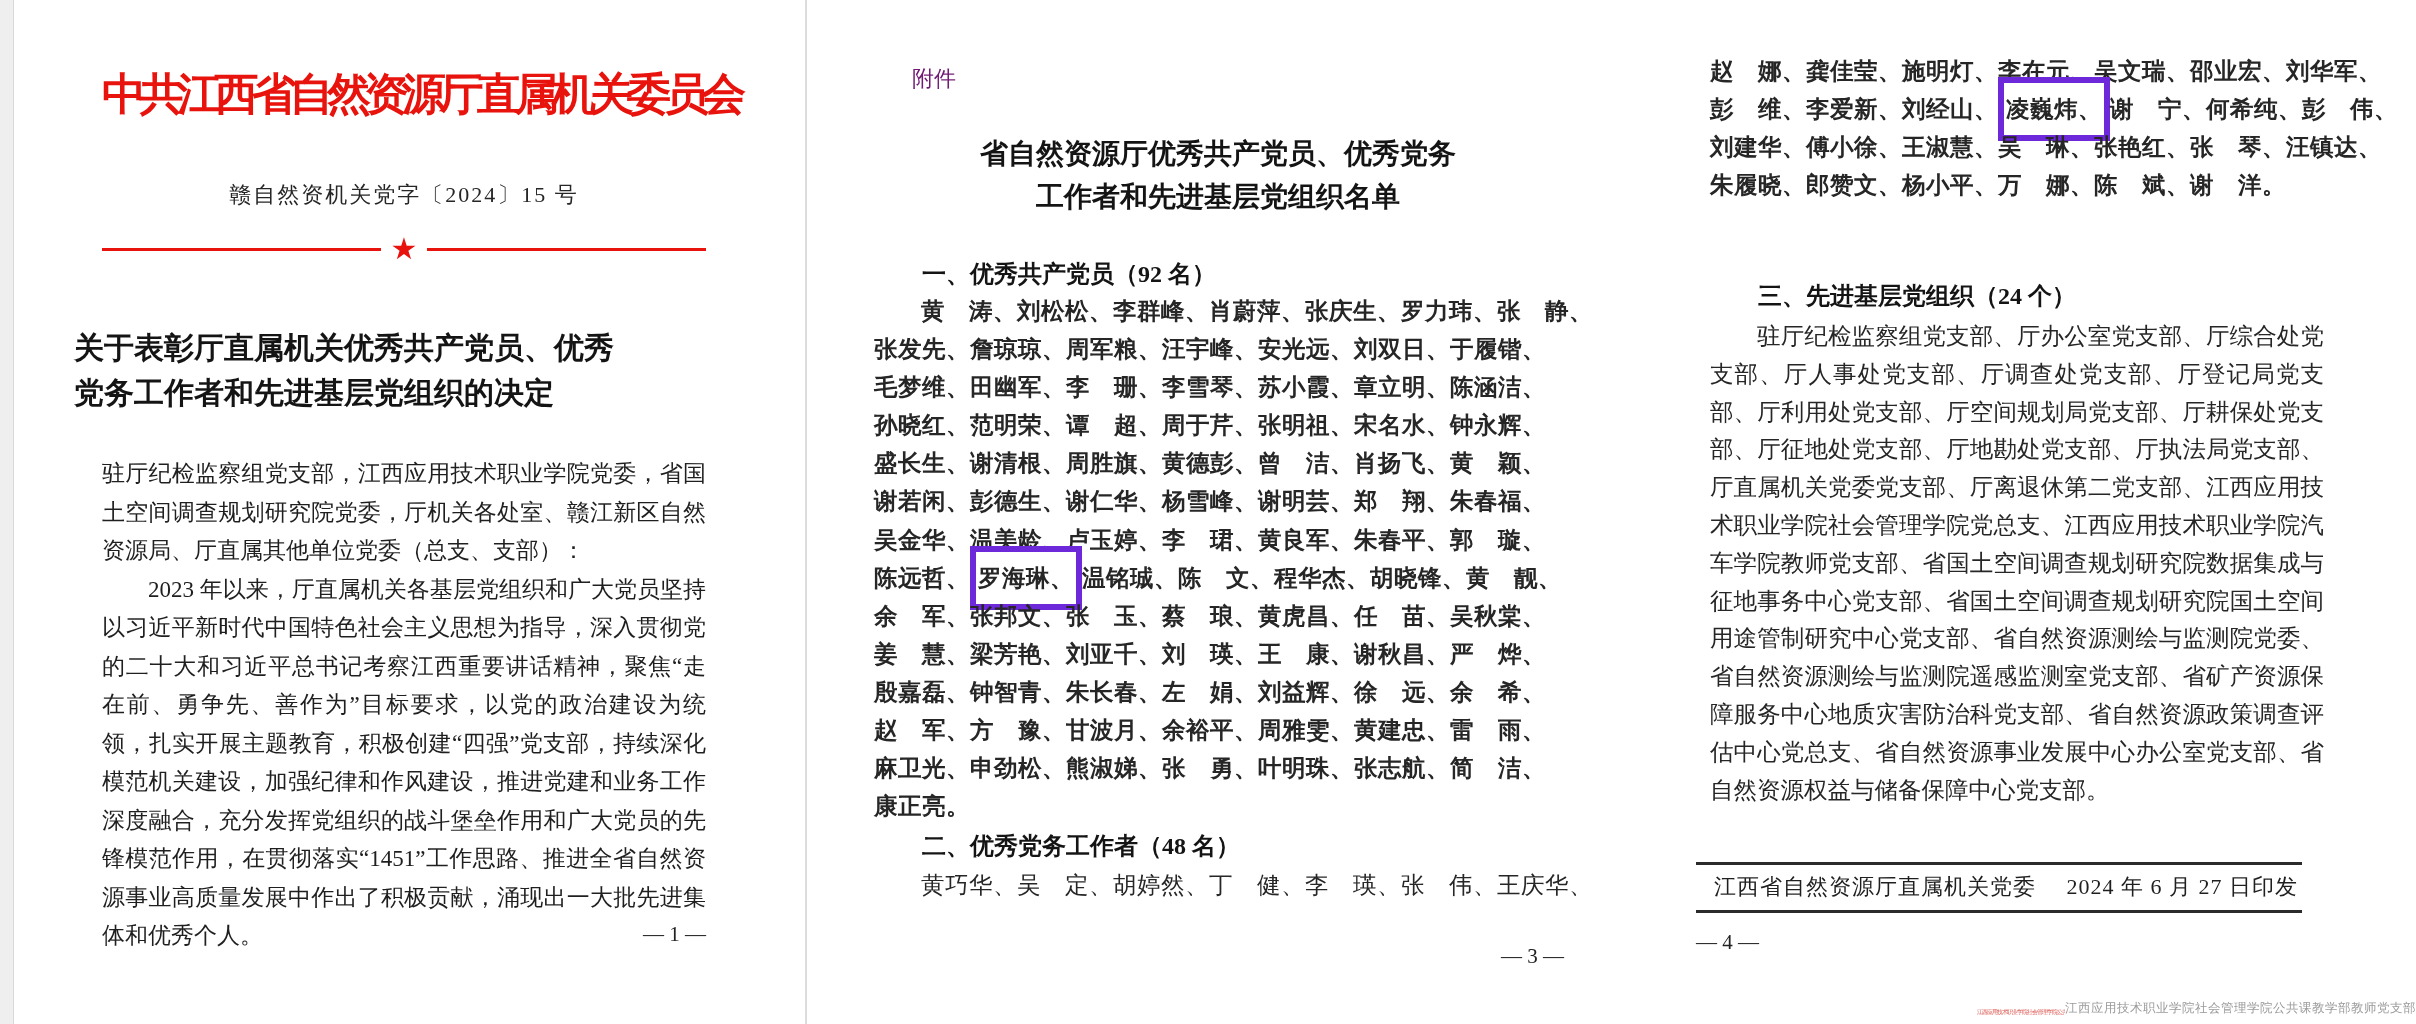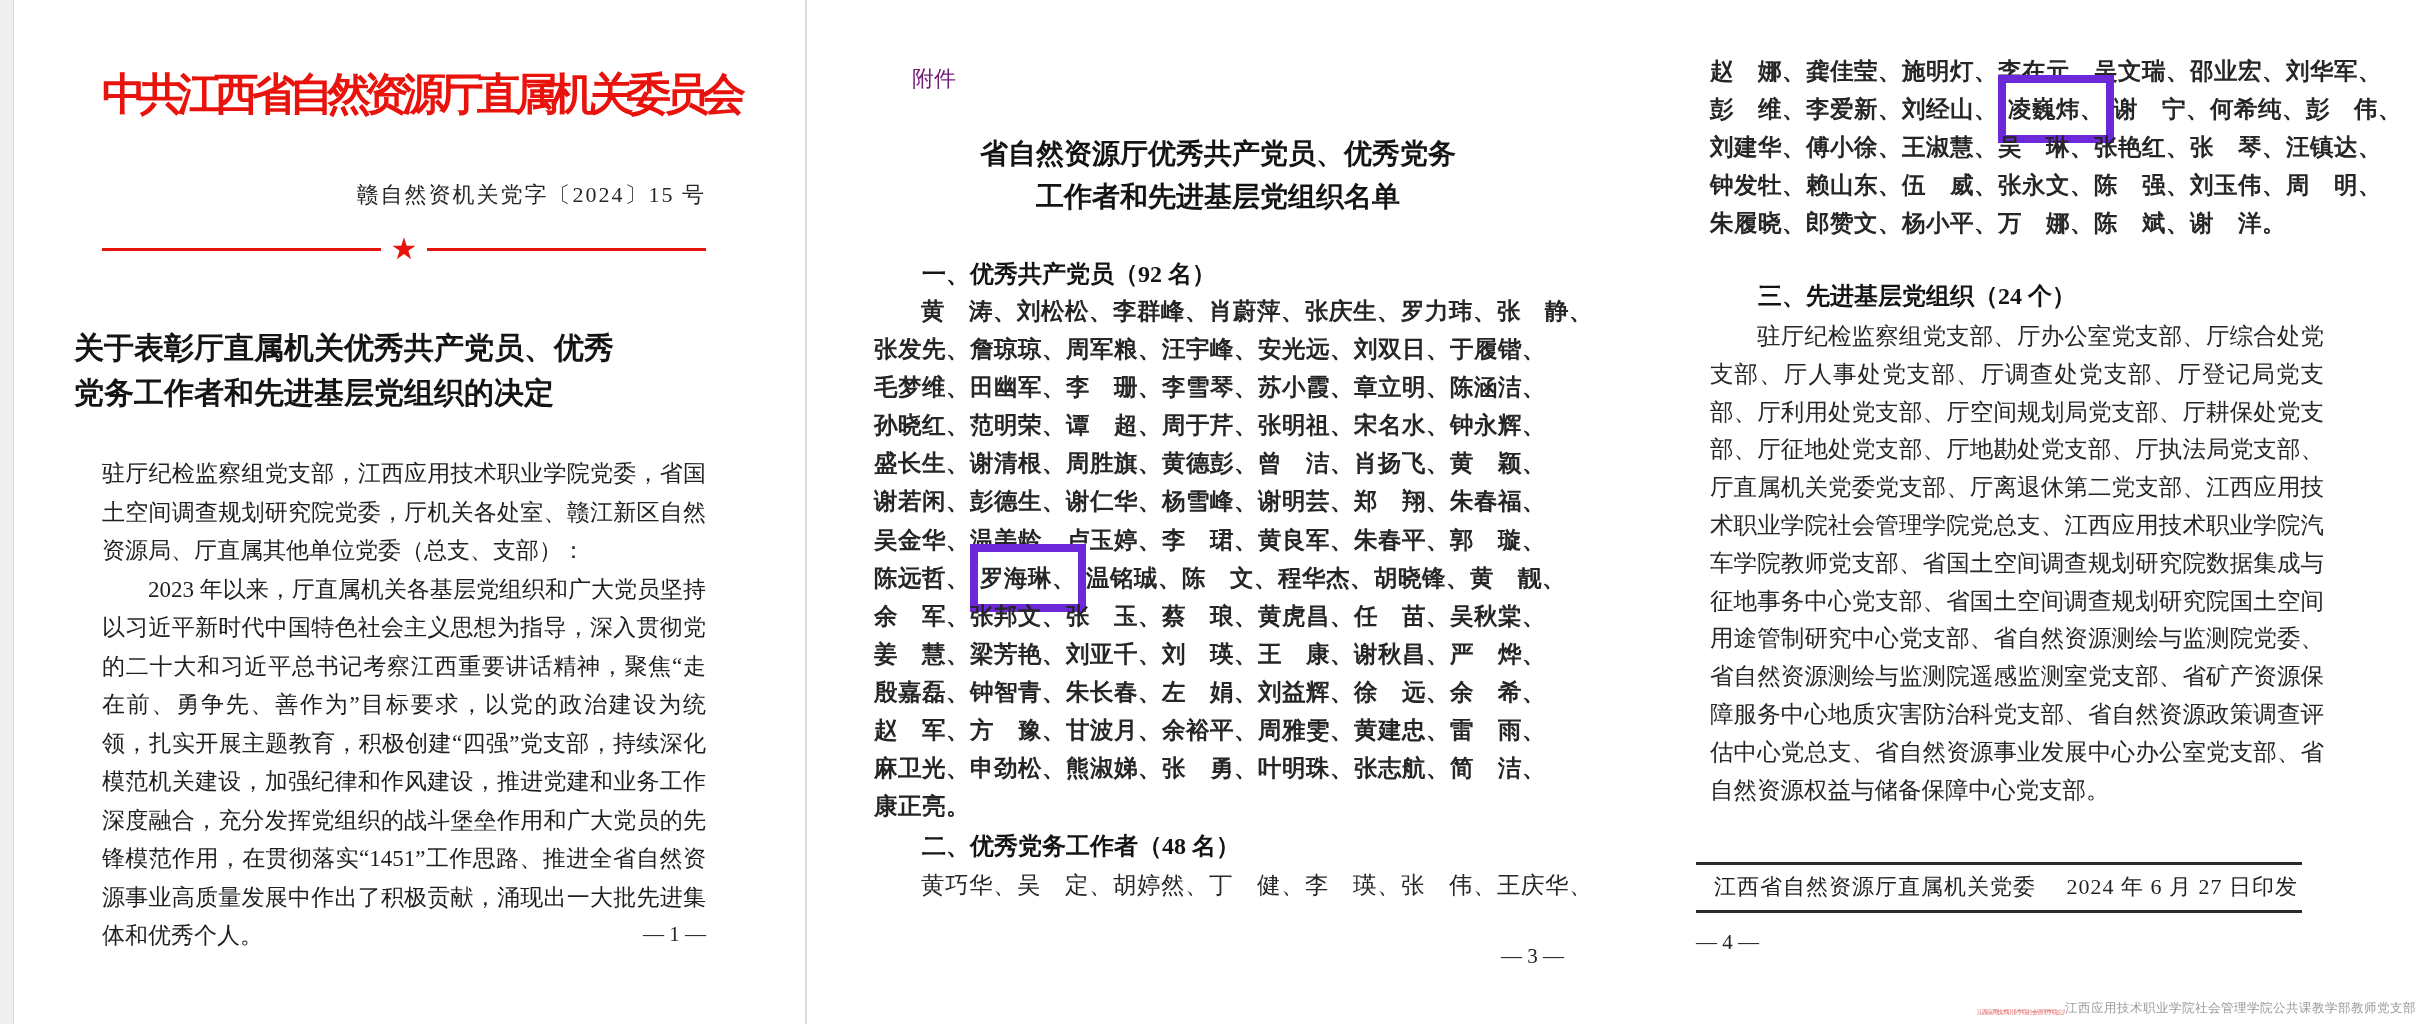--- a/index.html
+++ b/index.html
@@ -12,21 +12,21 @@
   .page{position:absolute;top:0;height:1024px;}
   .p1{left:14px;width:791px;}
   .p2{left:806px;width:824px;}
   .p3{left:1630px;width:786px;}
 
   
   .p1-org{
     position:absolute;top:56px;left:88px;width:604px;text-align:center;white-space:nowrap;
     color:#e8130c;font-size:44px;font-weight:700;letter-spacing:-6.5px;line-height:1.5;margin-top:6px;
   }
-  .p1-docnum{position:absolute;top:180px;left:88px;width:604px;text-align:right;font-size:22px;color:#262626;letter-spacing:2px;}
+  .p1-docnum{position:absolute;top:180px;left:88px;width:604px;text-align:center;font-size:22px;color:#262626;letter-spacing:2px;}
   .p1-rule{position:absolute;top:232px;left:88px;width:604px;display:flex;align-items:center;height:34px;}
   .p1-rule .rline{flex:1;height:3px;background:#e8130c;}
   .p1-rule .star{color:#e8130c;font-size:30px;line-height:30px;padding:0 10px;}
   .p1-title{position:absolute;top:325px;left:60px;width:660px;text-align:left;font-size:30px;font-weight:700;line-height:45px;color:#141414;}
   .p1-body{position:absolute;top:455px;left:88px;width:604px;font-size:23px;line-height:38.5px;text-align:justify;color:#1f1f1f;}
   .p1-body p{margin:0;}
   .p1-body .indent{text-indent:2em;}
   .p1-pagenum{position:absolute;top:922px;left:88px;width:604px;text-align:right;font-size:21px;color:#222;}
 
   
@@ -47,21 +47,21 @@
   .p3-sec3{top:280px;left:128px;}
   .p3-para{position:absolute;top:318px;left:80px;width:614px;font-size:23.5px;line-height:37.8px;text-align:justify;text-indent:2em;color:#262626;margin:0;}
   .p3-rule{position:absolute;left:66px;width:606px;height:3px;background:#2b2b2b;}
   .p3-rule-top{top:862px;}
   .p3-rule-bottom{top:910px;}
   .p3-footer-row{position:absolute;top:872px;left:66px;width:606px;display:flex;justify-content:space-between;align-items:center;font-size:22px;color:#1f1f1f;}
   .p3-footer-row .fl{margin-left:18px;letter-spacing:1px;}
   .p3-footer-row .fr{margin-right:4px;letter-spacing:1px;}
   .p3-pagenum{position:absolute;top:930px;left:66px;font-size:21px;color:#222;}
 
-  .redbox{border:8px solid #6d28d9;padding:13px 2px;}
+  .redbox{border:6px solid #6d28d9;padding:13px 2px;}
 
   .watermark{position:absolute;top:1000px;right:0;display:flex;align-items:flex-end;white-space:nowrap;}
   .wm-red{font-size:6px;color:#d5342c;letter-spacing:-1px;max-width:88px;overflow:hidden;opacity:.85;}
   .wm-gray{font-size:12.5px;color:#9b9b9b;letter-spacing:0.5px;}
 </style>
 </head>
 <body>
 
 <div class="canvas">
   <div class="edge-strip"></div>
@@ -114,21 +114,20 @@
     <div class="sec-heading p2-sec2">二、优秀党务工作者（48 名）</div>
     <div class="p2-workers">黄巧华、吴　定、胡婷然、丁　健、李　瑛、张　伟、王庆华、</div>
     <div class="p2-pagenum">— 3 —</div>
   </div>
 
   <div class="page p3">
     <div class="names p3-names">
       <div class="row">赵　娜、龚佳莹、施明灯、李在元、吴文瑞、邵业宏、刘华军、</div>
       <div class="row"><span>彭　维、李爱新、刘经山、</span><span class="redbox">凌巍炜、</span><span>谢　宁、何希纯、彭　伟、</span></div>
       <div class="row">刘建华、傅小徐、王淑慧、吴　琳、张艳红、张　琴、汪镇达、</div>
-      <div class="row">钟发牡、赖山东、伍　威、张永文、陈　强、刘玉伟、周　明、</div>
       <div class="row">朱履晓、郎赞文、杨小平、万　娜、陈　斌、谢　洋。</div>
     </div>
 
     <div class="sec-heading p3-sec3">三、先进基层党组织（24 个）</div>
     <p class="p3-para">驻厅纪检监察组党支部、厅办公室党支部、厅综合处党支部、厅人事处党支部、厅调查处党支部、厅登记局党支部、厅利用处党支部、厅空间规划局党支部、厅耕保处党支部、厅征地处党支部、厅地勘处党支部、厅执法局党支部、厅直属机关党委党支部、厅离退休第二党支部、江西应用技术职业学院社会管理学院党总支、江西应用技术职业学院汽车学院教师党支部、省国土空间调查规划研究院数据集成与征地事务中心党支部、省国土空间调查规划研究院国土空间用途管制研究中心党支部、省自然资源测绘与监测院党委、省自然资源测绘与监测院遥感监测室党支部、省矿产资源保障服务中心地质灾害防治科党支部、省自然资源政策调查评估中心党总支、省自然资源事业发展中心办公室党支部、省自然资源权益与储备保障中心党支部。</p>
 
     <div class="p3-rule p3-rule-top"></div>
     <div class="p3-footer-row">
       <span class="fl">江西省自然资源厅直属机关党委</span>
       <span class="fr">2024 年 6 月 27 日印发</span>

